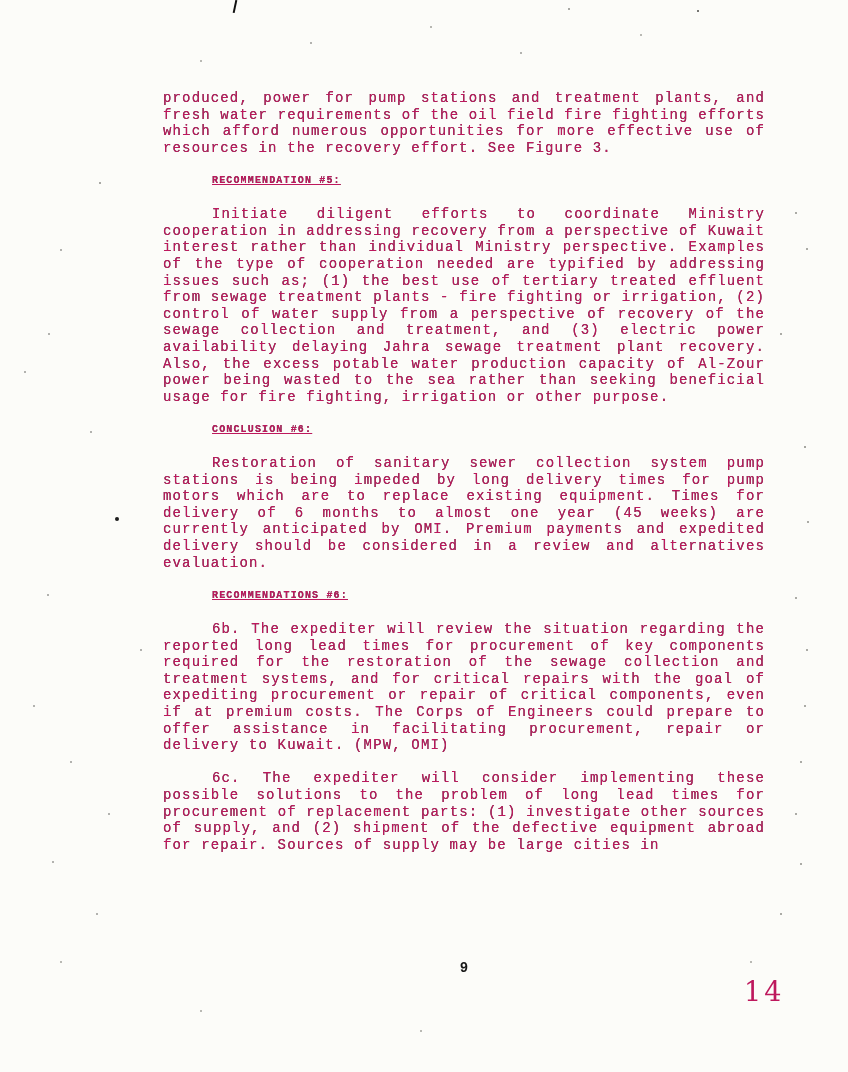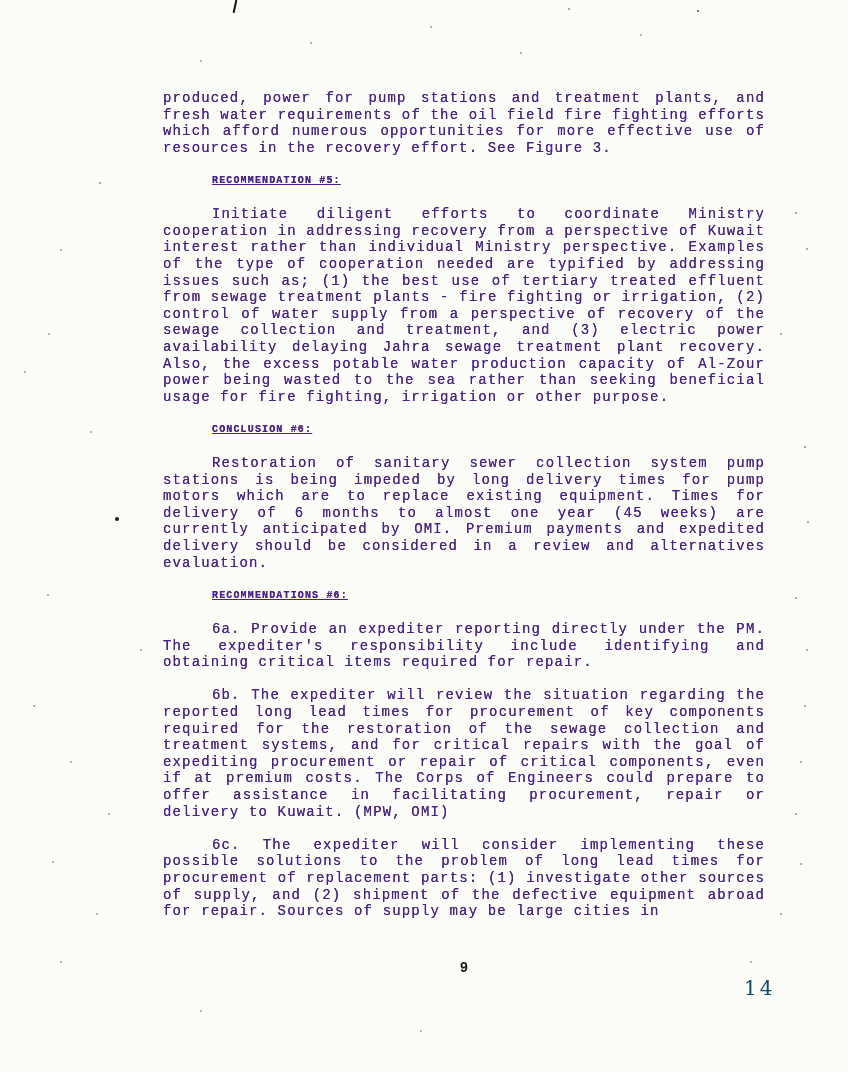--- a/index.html
+++ b/index.html
@@ -12,21 +12,21 @@
   }
   .content {
     position: absolute;
     left: 163px;
     top: 90px;
     width: 602px;
     font-family: "Liberation Mono", monospace;
     font-size: 14px;
     line-height: 16.6px;
     letter-spacing: 1.15px;
-    color: #4c1d95;
+    color: #be185d;
     text-align: justify;
     text-shadow: 0 0 0.45px rgba(10,10,10,0.75);
   }
   .para {
     margin: 0 0 16.6px 0;
     text-indent: 49px;
   }
   .no-indent { text-indent: 0; }
   .heading {
     font-size: 10px;
@@ -46,23 +46,23 @@
     font-family: "Liberation Mono", monospace;
     font-weight: bold;
     font-size: 14px;
     color: #161616;
   }
   .stamp {
     position: absolute;
     left: 744px;
     top: 976px;
     font-family: "DejaVu Serif", serif;
-    font-size: 20px;
+    font-size: 27px;
     letter-spacing: 3px;
-    color: #0c4a6e;
+    color: #be185d;
   }
   
   .slash-mark {
     position: absolute;
     left: 234px;
     top: 0;
     width: 2px;
     height: 13px;
     background: #101010;
     transform: rotate(12deg);
@@ -111,21 +111,20 @@
   <h2 class="heading">RECOMMENDATION #5:</h2>
 
   <p class="para">Initiate diligent efforts to coordinate Ministry cooperation in addressing recovery from a perspective of Kuwait interest rather than individual Ministry perspective. Examples of the type of cooperation needed are typified by addressing issues such as; (1) the best use of tertiary treated effluent from sewage treatment plants - fire fighting or irrigation, (2) control of water supply from a perspective of recovery of the sewage collection and treatment, and (3) electric power availability delaying Jahra sewage treatment plant recovery.  Also, the excess potable water production capacity of Al-Zour power being wasted to the sea rather than seeking beneficial usage for fire fighting, irrigation or other purpose.</p>
 
   <h2 class="heading gap-lg">CONCLUSION #6:</h2>
 
   <p class="para"><span class="bold">Restoration of sanitary sewer collection system pump stations is being impeded by long delivery times for pump motors which are to replace existing equipment.</span> <span> Times for delivery of 6 months to almost one year (45 weeks) are currently anticipated by OMI.  Premium payments and expedited delivery should be considered in a review and alternatives evaluation.</span></p>
 
   <h2 class="heading">RECOMMENDATIONS #6:</h2>
 
-  <p class="para">6a.  Provide an expediter reporting directly under the PM.  The expediter's responsibility include identifying and obtaining critical items required for repair.</p>
 
   <p class="para">6b.  The expediter will review the situation regarding the reported long lead times for procurement of key components required for the restoration of the sewage collection and treatment systems, and for critical repairs with the goal of expediting procurement or repair of critical components, even if at premium costs.  The Corps of Engineers could prepare to offer assistance in facilitating procurement, repair or delivery to Kuwait.  (MPW, OMI)</p>
 
   <p class="para">6c.  The expediter will consider implementing these possible solutions to the problem of long lead times for procurement of replacement parts:  (1) investigate other sources of supply, and (2) shipment of the defective equipment abroad for repair.  Sources of supply may be large cities in</p>
 
 </div>
 
 <div class="page-number">9</div>
 
 <div class="stamp">14</div>

